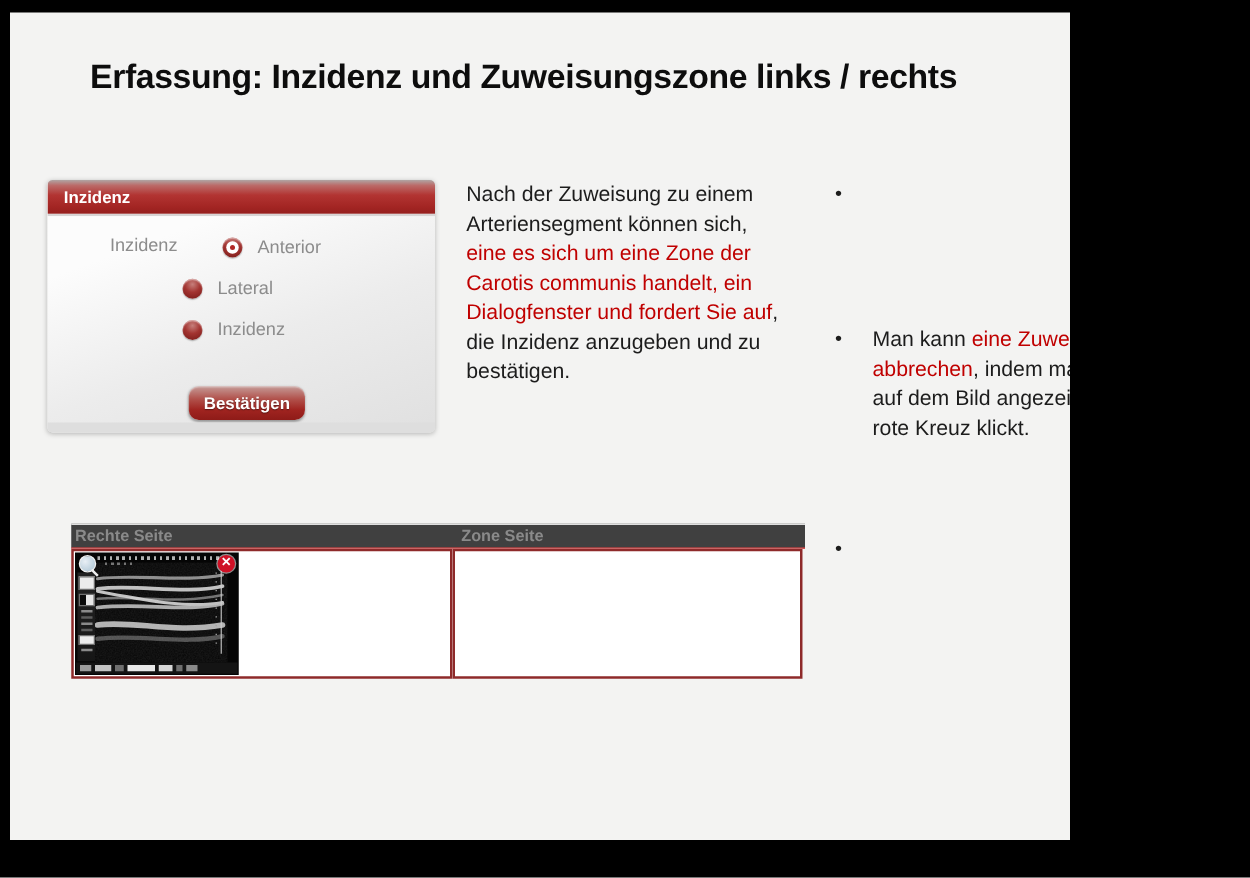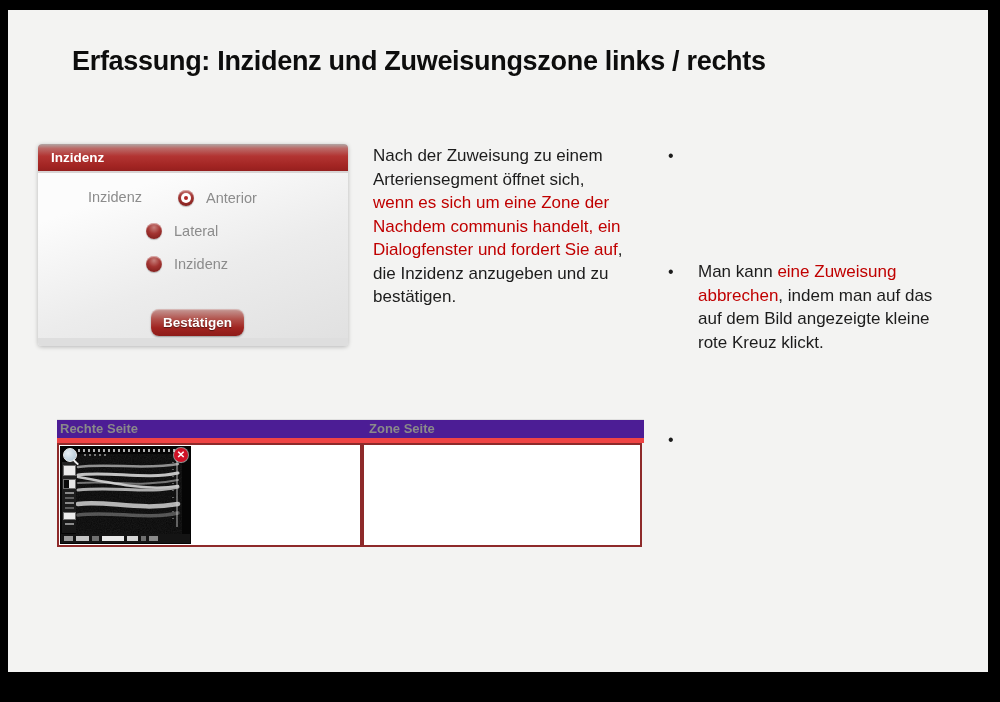--- a/index.html
+++ b/index.html
@@ -1,18 +1,18 @@
 <!DOCTYPE html>
 <html><head>
 <meta charset="utf-8">
 <style>
   html,body{margin:0;padding:0;}
   body{font-family:"Liberation Sans", sans-serif; background:#555;}
   .frame{position:relative;width:1000px;height:702px;background:#000;overflow:hidden;}
-  .slide{position:absolute;left:8px;top:10px;width:980px;height:662px;background:#f3f3f2;overflow:hidden;}
+  .slide{position:absolute;left:8px;top:10px;width:848px;height:662px;background:#f3f3f2;overflow:hidden;}
 
   
   .slide-title{position:absolute;left:64px;top:36px;margin:0;font-size:27px;font-weight:bold;color:#0d0d0d;letter-spacing:-0.3px;}
 
   
   .dialog{position:absolute;left:30px;top:134px;width:310px;height:202px;border-radius:4px;
           background:linear-gradient(160deg,#fcfcfc 25%,#ececec 60%,#e0e0e0 100%);
           box-shadow:0 1px 4px rgba(0,0,0,.25);}
   .dialog-titlebar{position:relative;height:29px;border-radius:4px 4px 0 0;
           background:linear-gradient(#b0a5a4 0%,#bb6b69 16%,#b23432 45%,#a32523 80%,#951f1e 100%);
@@ -44,21 +44,21 @@
   
   .messungen{position:relative;display:inline-block;vertical-align:-6px;margin:0 6px 0 10px;padding:3px 14px 4px 14px;
          background:linear-gradient(#7b7b7b,#646464);border:1px solid #8f8f8f;border-radius:2px;
          color:#fff;font-size:12px;font-weight:bold;cursor:pointer;box-shadow:0 1px 1px rgba(0,0,0,.3);}
   .messungen .arr{position:absolute;top:50%;margin-top:-4px;width:0;height:0;border:4px solid transparent;}
   .messungen .arr-l{left:1px;border-left-color:#fff;border-right-width:0;}
   .messungen .arr-r{right:1px;border-right-color:#fff;border-left-width:0;}
 
   
   .panel{position:absolute;left:49px;top:409px;width:587px;}
-  .panel-header{position:relative;height:18px;background:#4c1d95;border-top:1px solid #e0e0e0;border-bottom:5px solid #ef4444;text-decoration:underline;}
+  .panel-header{position:relative;height:18px;background:#404040;border-top:1px solid #e0e0e0;border-bottom:1px solid #ef4444;text-decoration:underline;}
   .side-label{position:absolute;top:1px;font-size:13px;font-weight:bold;color:#8a8a8a;}
   .label-right{left:3px;} .label-left{left:312px;}
   .boxes{position:relative;height:104px;}
   .zbox{position:absolute;top:0;height:100px;background:#fff;border:2px solid #8e2a2a;box-sizing:content-box;}
   .zbox-right{left:0;width:301px;} .zbox-left{left:305px;width:276px;}
 
   
   .thumb{position:absolute;left:1px;top:1px;width:131px;height:98px;background:#050505;overflow:hidden;}
   .us-img{position:absolute;left:16px;top:8px;width:106px;height:80px;}
   .t-toprow{position:absolute;left:18px;top:3px;width:100px;height:3px;
@@ -107,21 +107,21 @@
         </div>
         <div class="radio-row" style="top:82px;">
           <span class="radio"></span>
           <span class="radio-label">Inzidenz</span>
         </div>
         <button class="confirm-btn">Bestätigen</button>
       </div>
       <div class="dialog-footer"></div>
     </div>
 
-    <p class="para"><span>Nach der Zuweisung zu einem Arteriensegment öffnet sich, </span><span class="t-red">wenn es sich um eine Zone der Nachdem communis handelt, ein Dialogfenster und fordert Sie auf</span><span>, die Inzidenz anzugeben und zu bestätigen.</span></p>
+    <p class="para"><span>Nach der Zuweisung zu einem Arteriensegment können sich, </span><span class="t-red">eine es sich um eine Zone der Carotis communis handelt, ein Dialogfenster und fordert Sie auf</span><span>, die Inzidenz anzugeben und zu bestätigen.</span></p>
 
     <div class="bullet b1">
       <span class="marker">•</span>
     </div>
 
     <div class="bullet b2">
       <span class="marker">•</span>
       <p><span>Man kann </span><span class="t-red">eine Zuweisung abbrechen</span><span>, indem man auf das auf dem Bild angezeigte kleine rote Kreuz klickt.</span></p>
     </div>
 

